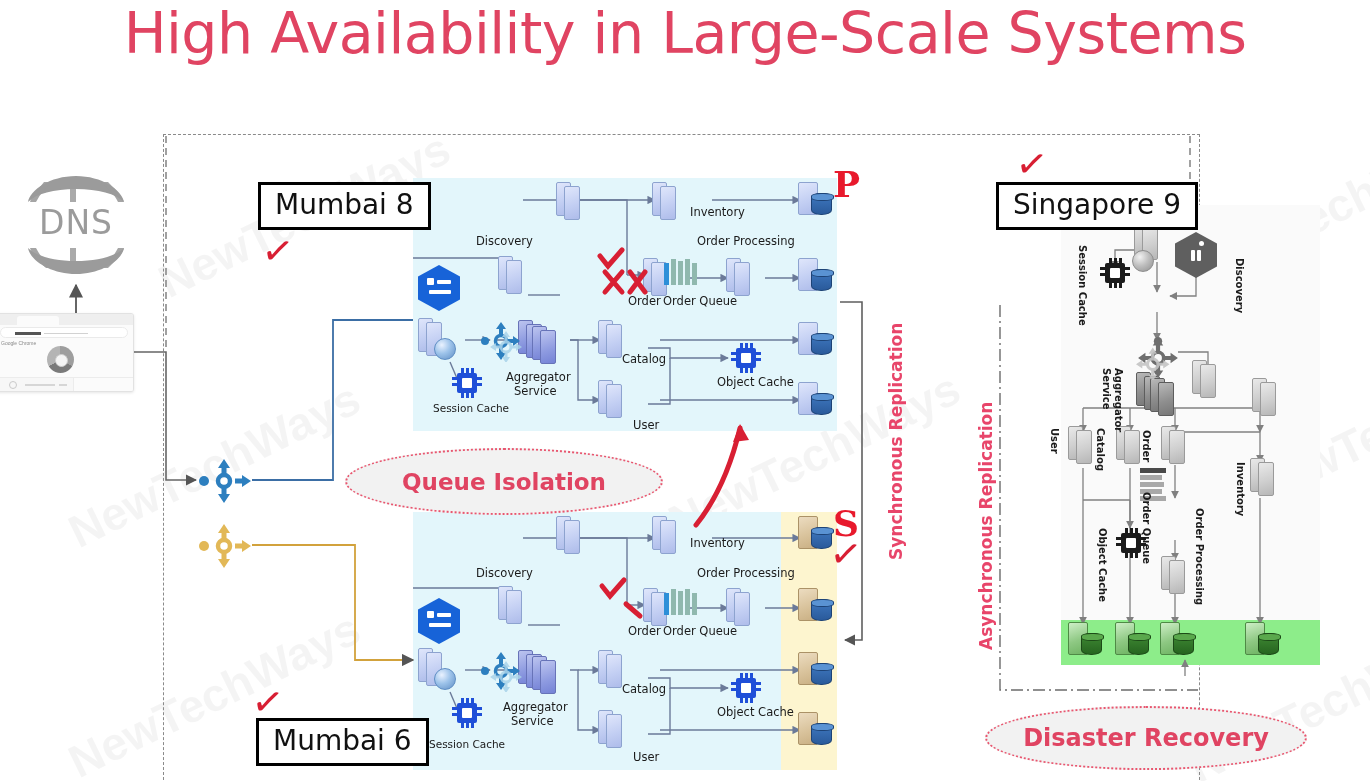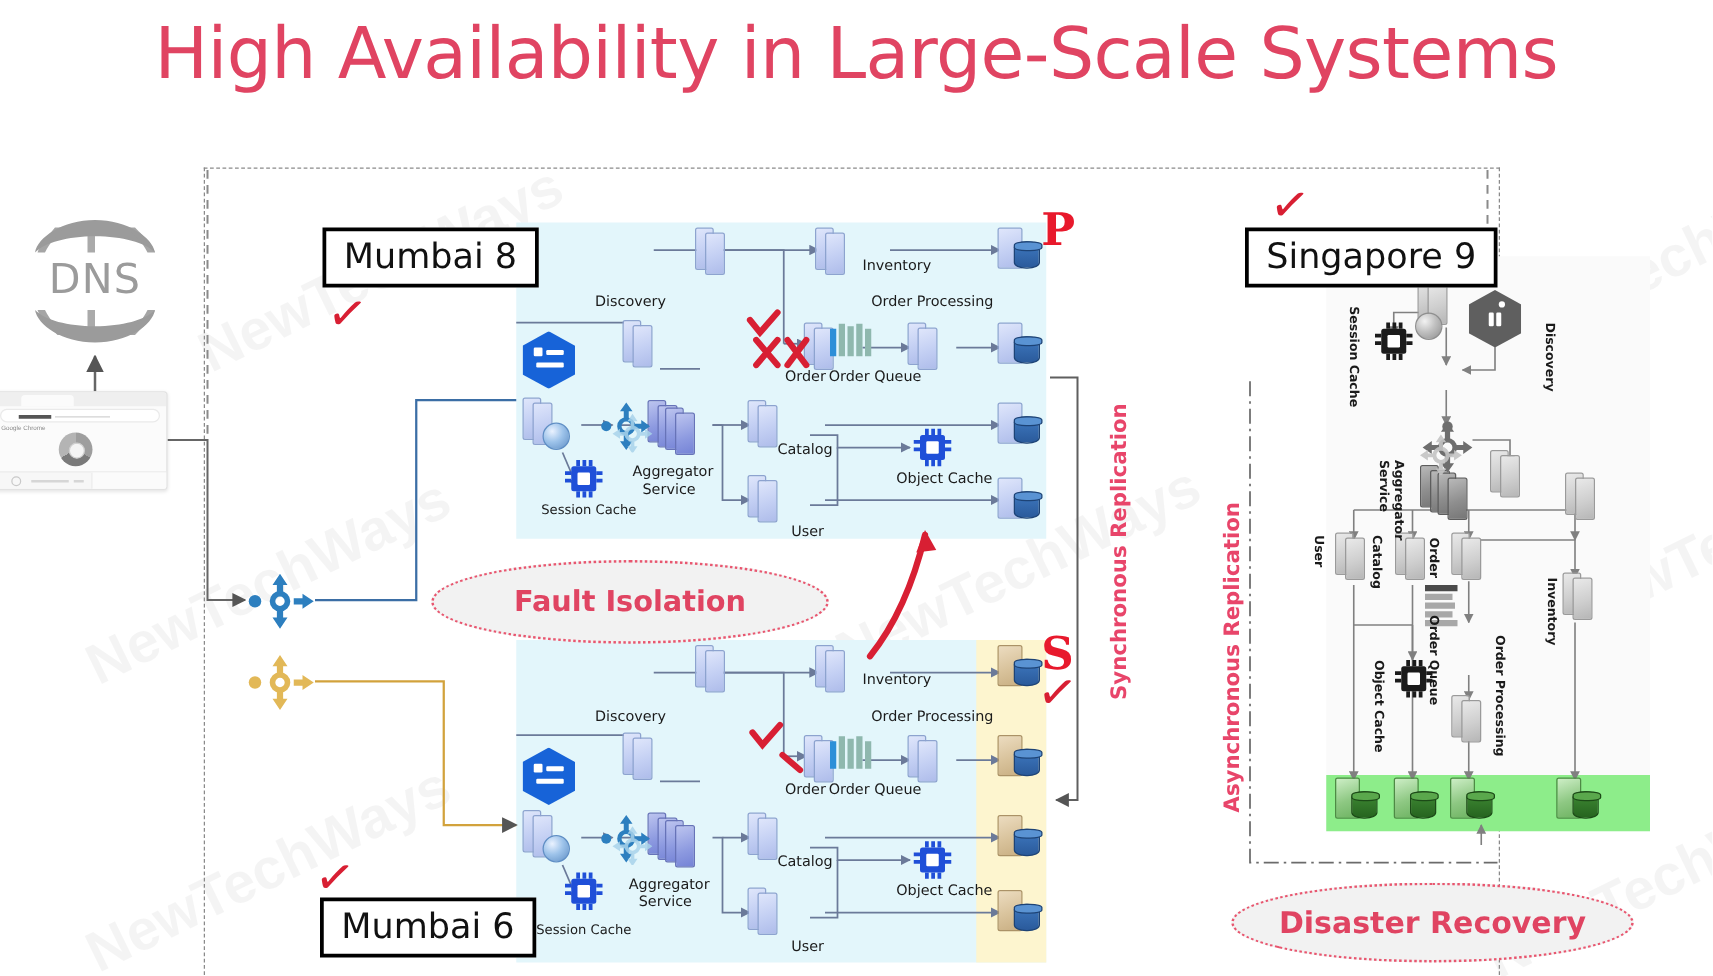--- a/index.html
+++ b/index.html
@@ -12,21 +12,21 @@
     position: relative;
     width: 1370px;
     height: 781px;
     background: #ffffff;
     overflow: hidden;
   }
 
   
   #title {
     position: absolute;
-    top: 10px; left: 0; width: 1370px;
+    top: 0; left: 0; width: 1370px;
     text-align: center;
     font-size: 57px;
     font-weight: 400;
     color: #e04462;
     letter-spacing: -0.5px;
     font-family: "DejaVu Sans", sans-serif;
     white-space: nowrap;
   }
 
   
@@ -904,16 +904,16 @@
     <path d="M602 586 L610 596 L624 580" stroke="#d81f33" stroke-width="5" fill="none" stroke-linecap="round"></path>
     <path d="M626 604 L640 616" stroke="#d81f33" stroke-width="5" fill="none" stroke-linecap="round"></path>
 
     <path d="M696 525 C716 500 730 470 740 428" stroke="#d81f33" stroke-width="5" fill="none" stroke-linecap="round"></path>
     <path d="M740 424 L733 442 L749 440 Z" fill="#d81f33"></path>
   </svg>
 
   <div id="repl-sync" class="repl-label">Synchronous Replication</div>
   <div id="repl-async" class="repl-label">Asynchronous Replication</div>
 
-  <div id="concept-fault" class="concept">Fault Isolation</div>
+  <div id="concept-fault" class="concept">Queue Isolation</div>
   <div id="concept-dr" class="concept">Disaster Recovery</div>
 
 </div>
 
 </body></html>

